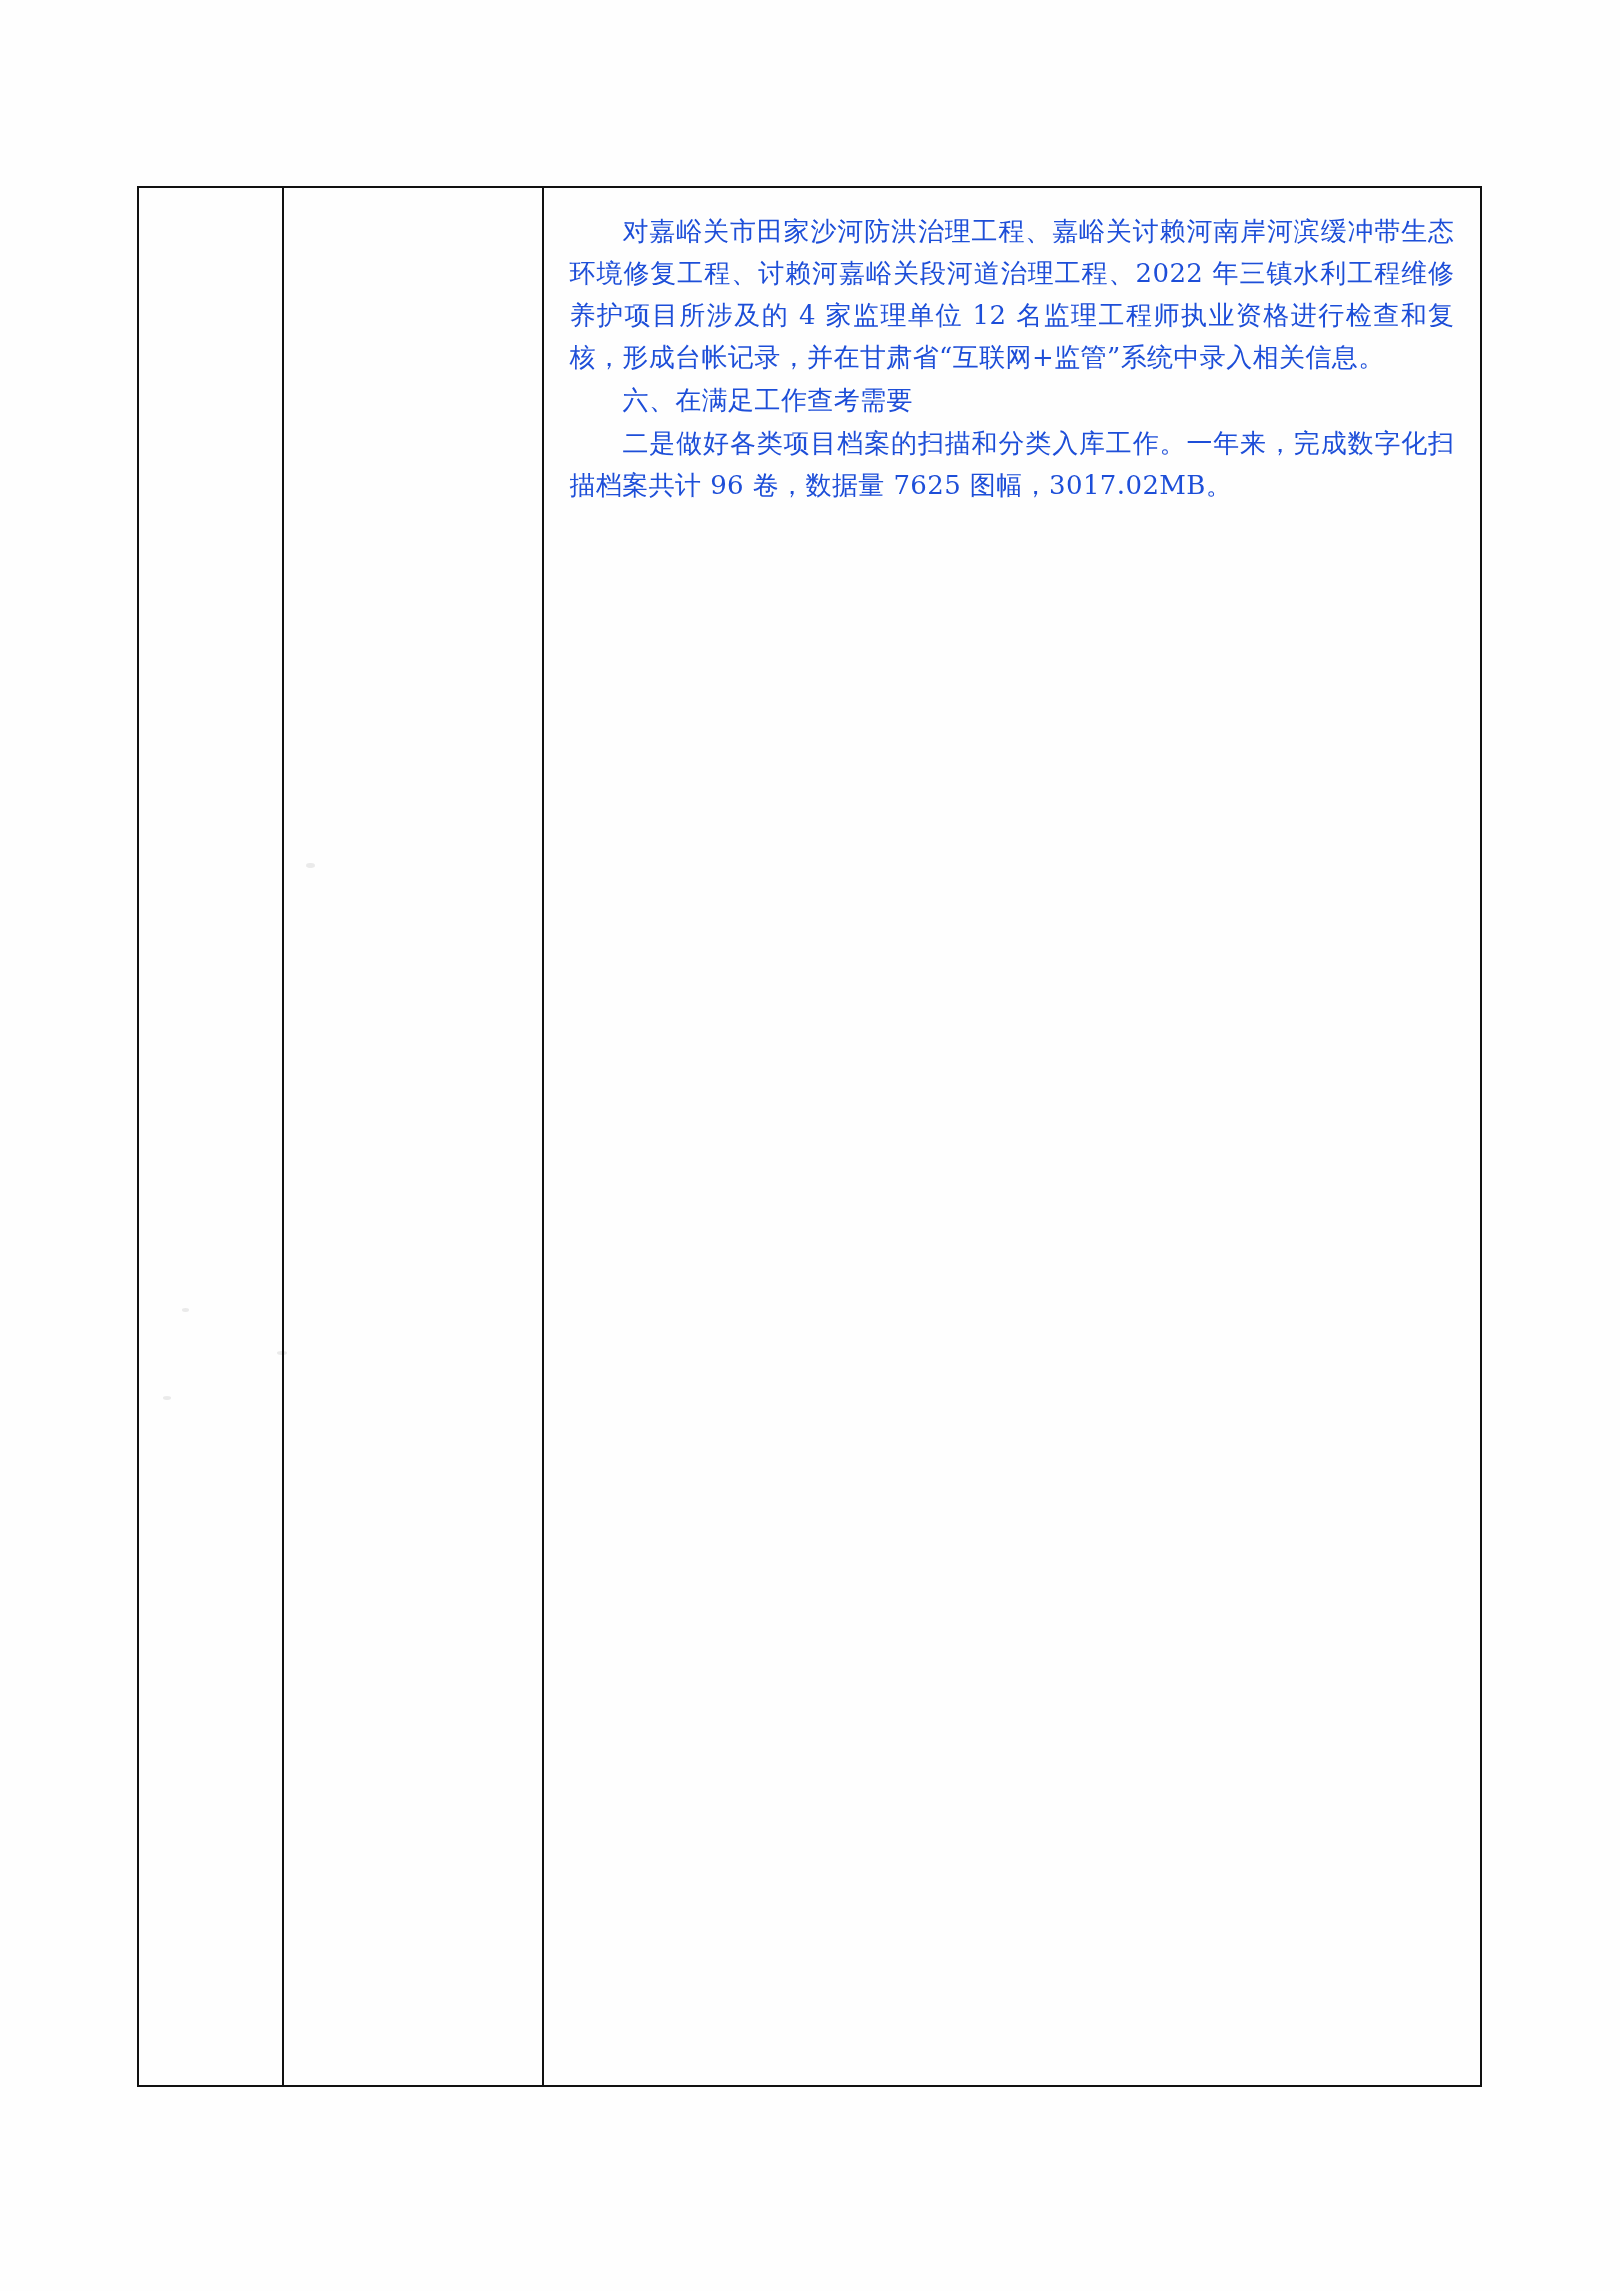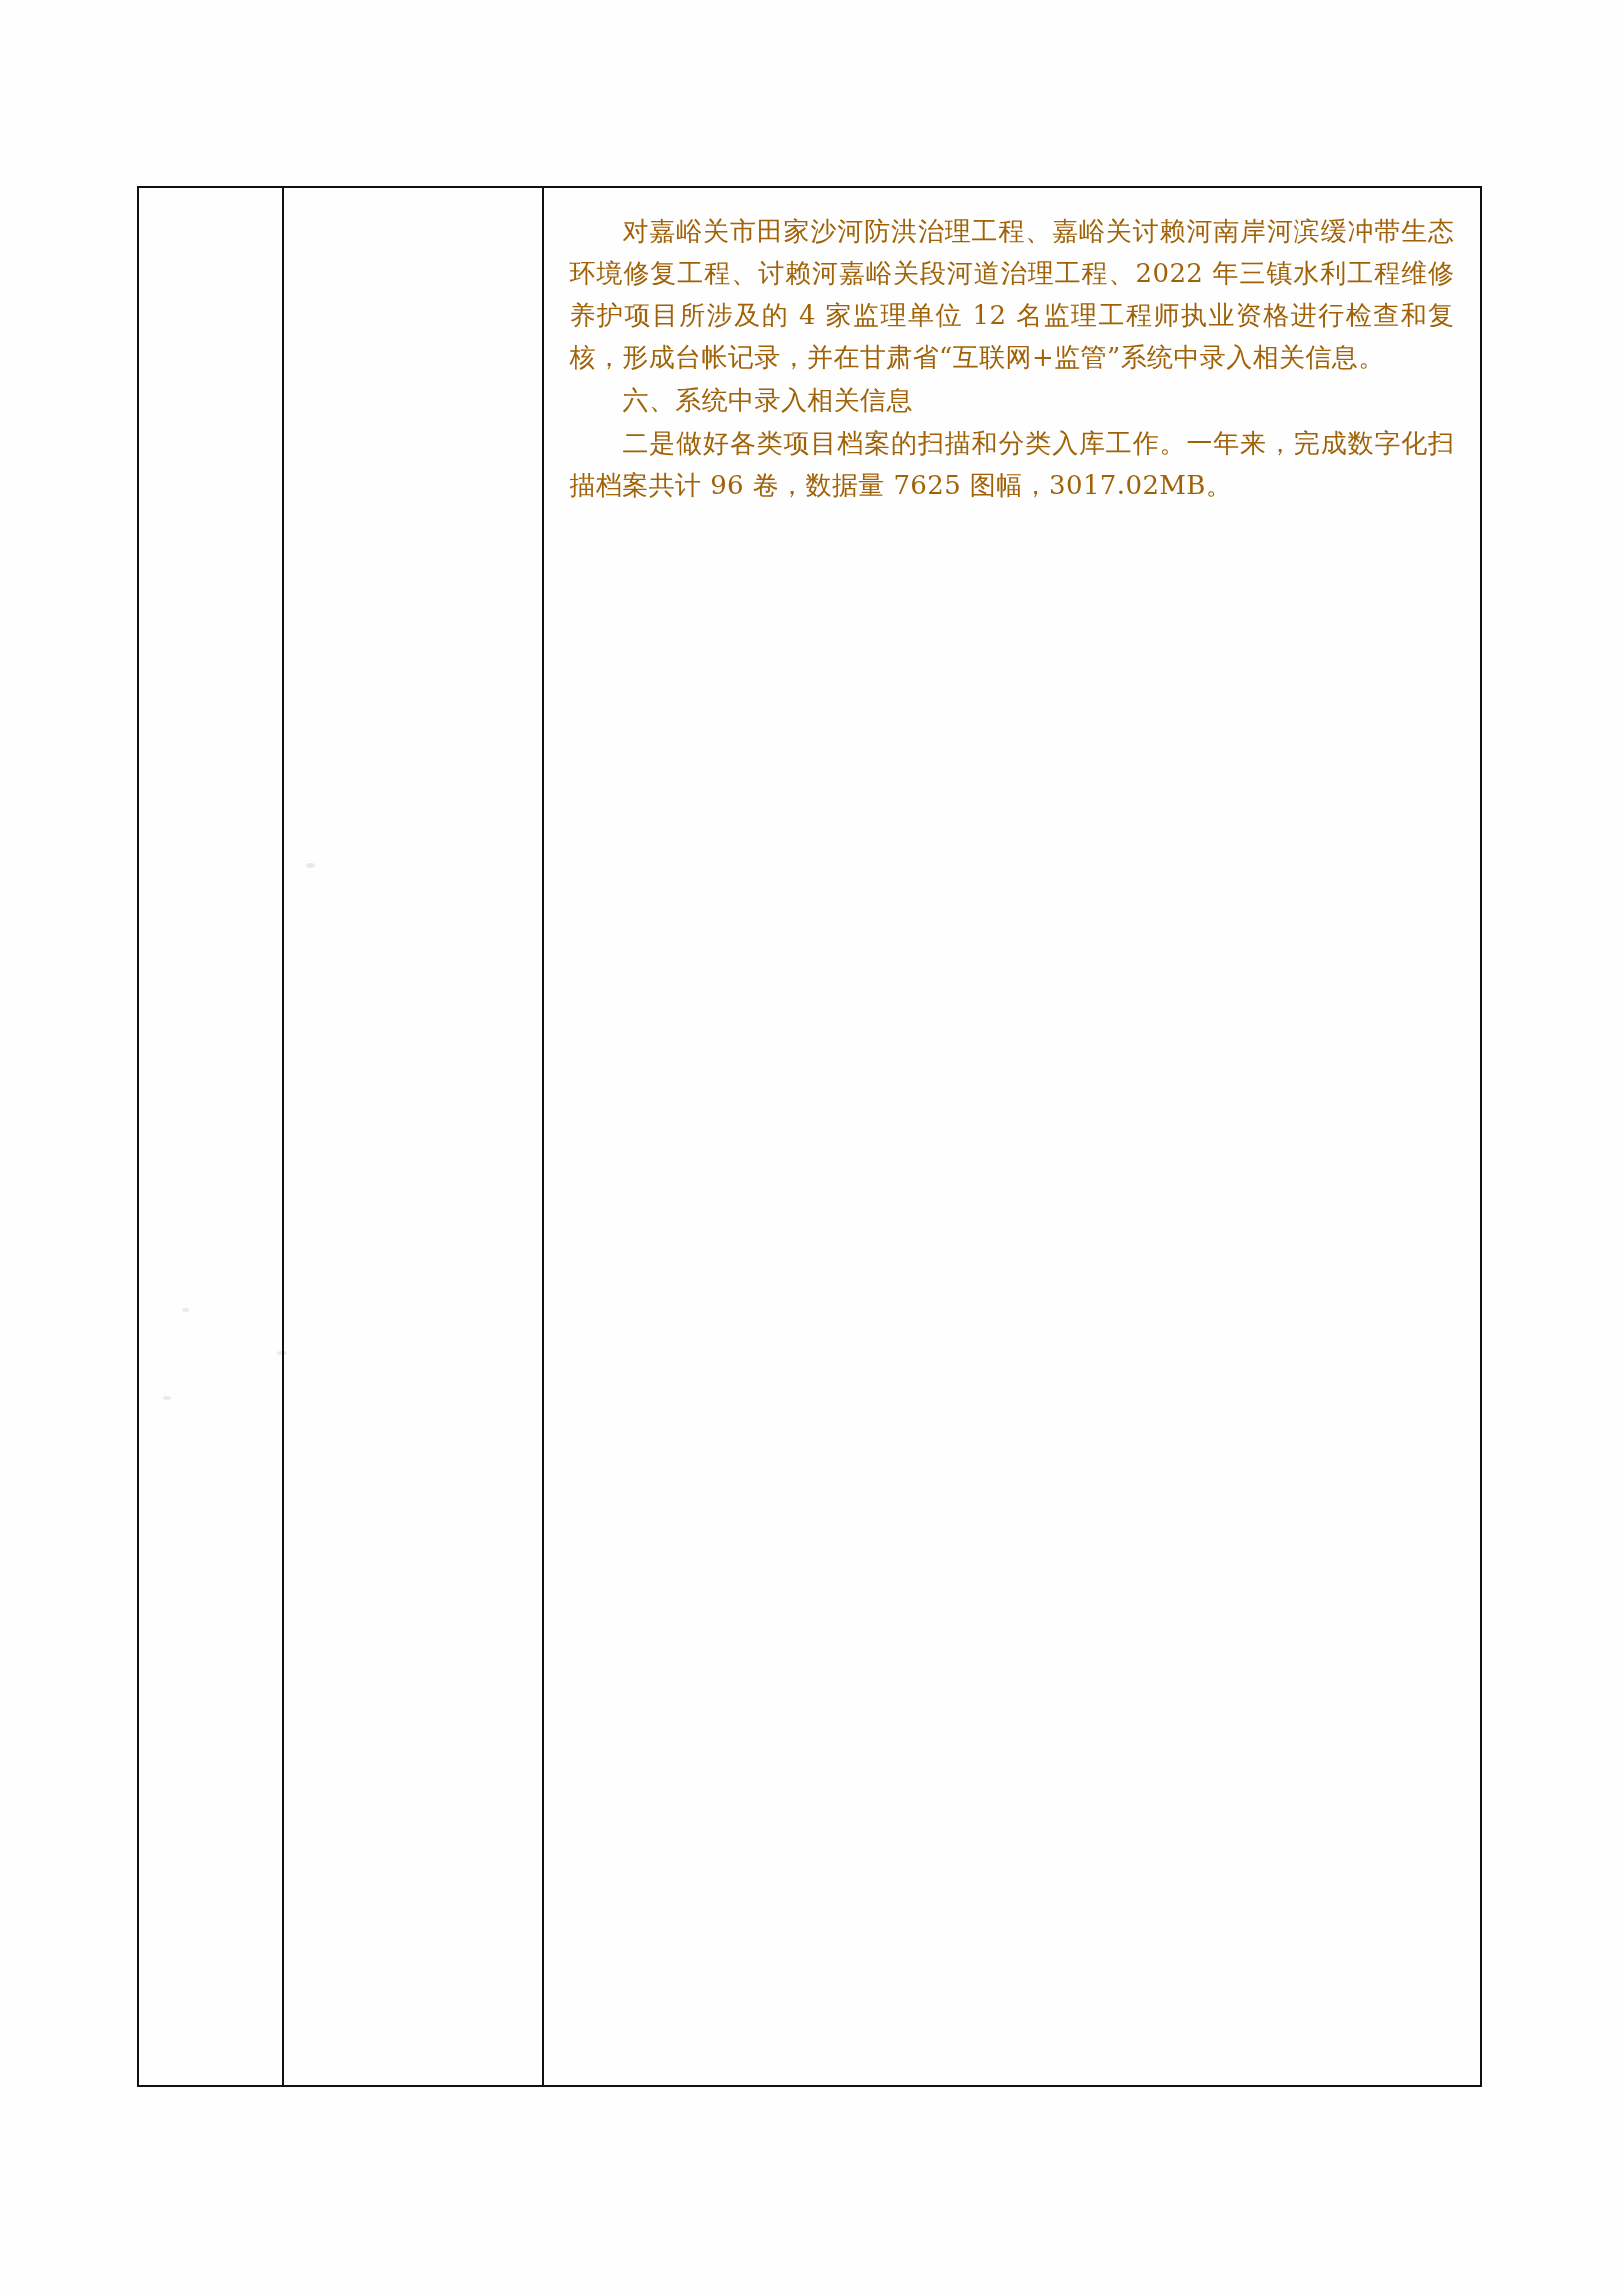--- a/index.html
+++ b/index.html
@@ -45,21 +45,21 @@
   }
   .col-main {
     flex: 1;
     box-sizing: border-box;
     padding: 21.6px 25.5px 0 25.5px;
   }
   .body-text {
     font-family: "DejaVu Serif", "Liberation Serif", serif;
     font-size: 26px;
     line-height: 1.62;
-    color: #a16207;
+    color: #1d4ed8;
     letter-spacing: 0.4px;
     text-align: justify;
   }
   .para {
     margin: 0 0 1px 0;
     text-indent: 53px;
   }
   .para.heading {
     text-indent: 53px;
   }
@@ -83,20 +83,20 @@
 
   <div class="doc-table">
 
     <div class="col-narrow"></div>
 
     <div class="col-mid"></div>
 
     <div class="col-main">
       <div class="body-text">
         <p class="para">对嘉峪关市田家沙河防洪治理工程、嘉峪关讨赖河南岸河滨缓冲带生态环境修复工程、讨赖河嘉峪关段河道治理工程、2022 年三镇水利工程维修养护项目所涉及的 4 家监理单位 12 名监理工程师执业资格进行检查和复核，形成台帐记录，并在甘肃省“互联网+监管”系统中录入相关信息。</p>
-        <p class="para heading">六、系统中录入相关信息</p>
+        <p class="para heading">六、在满足工作查考需要</p>
         <p class="para">二是做好各类项目档案的扫描和分类入库工作。一年来，完成数字化扫描档案共计 96 卷，数据量 7625 图幅，3017.02MB。</p>
       </div>
     </div>
 
   </div>
 </div>
 
 
 </body></html>

